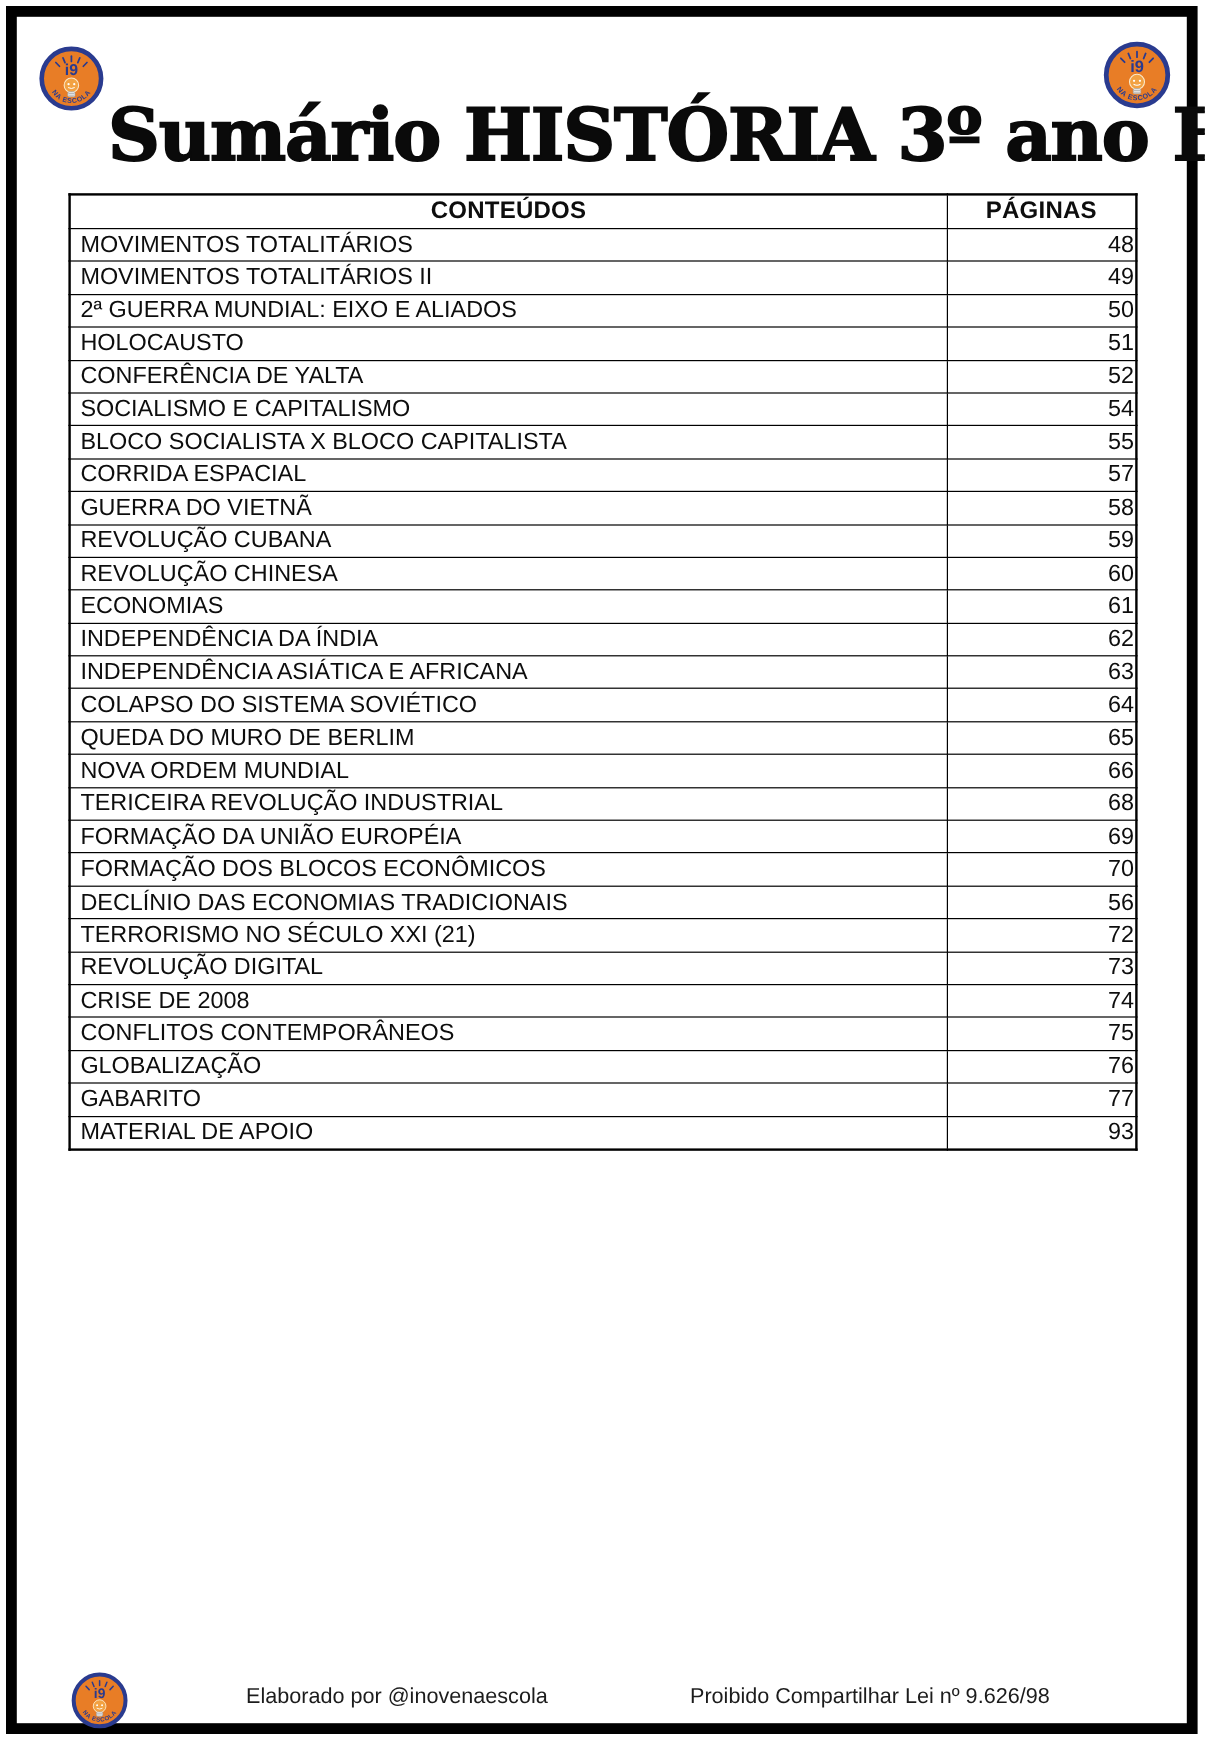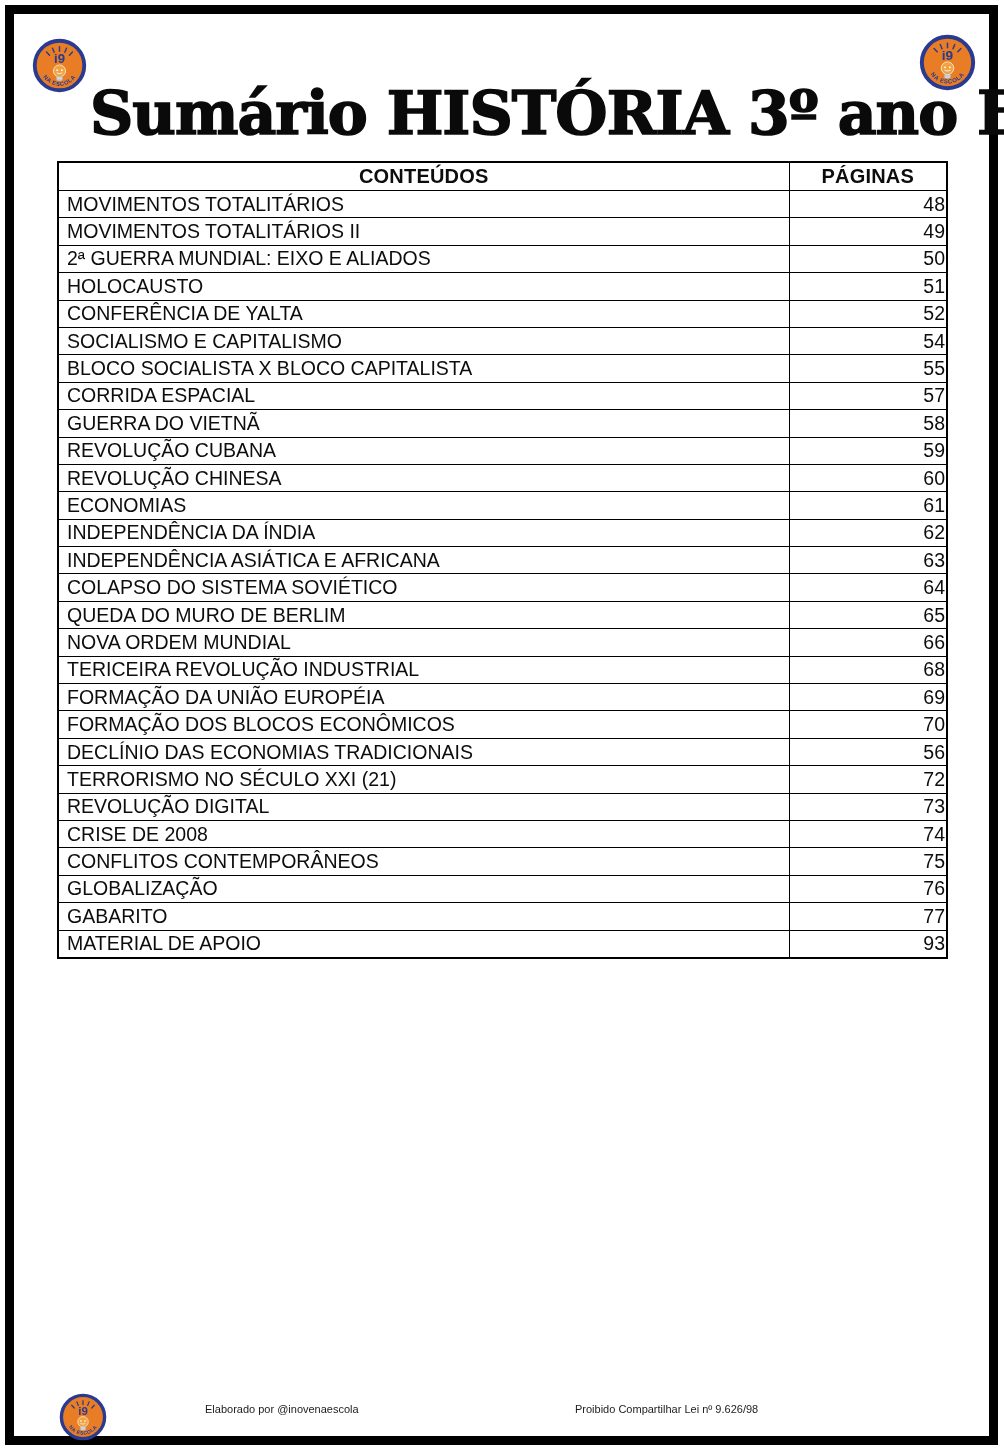--- a/index.html
+++ b/index.html
@@ -59,21 +59,21 @@
     text-align: center;
     letter-spacing: 0.2px;
   }
   .toc-table td { height: 24.4px; font-size: 19.5px; }
   .toc-table td.cell-content { padding-left: 8px; text-align: left; }
   .toc-table td.cell-page    { text-align: right; }
   
   .footer-text {
     position: absolute;
     top: 1403px;
-    font-size: 11px;
+    font-size: 18px;
     color: #1c1c1c;
     white-space: nowrap;
   }
   .footer-left  { left: 205px; }
   .footer-right { left: 575px; }
   
   .logo text { font-family: "Liberation Sans", sans-serif; }
 </style>
 </head>
 <body>

